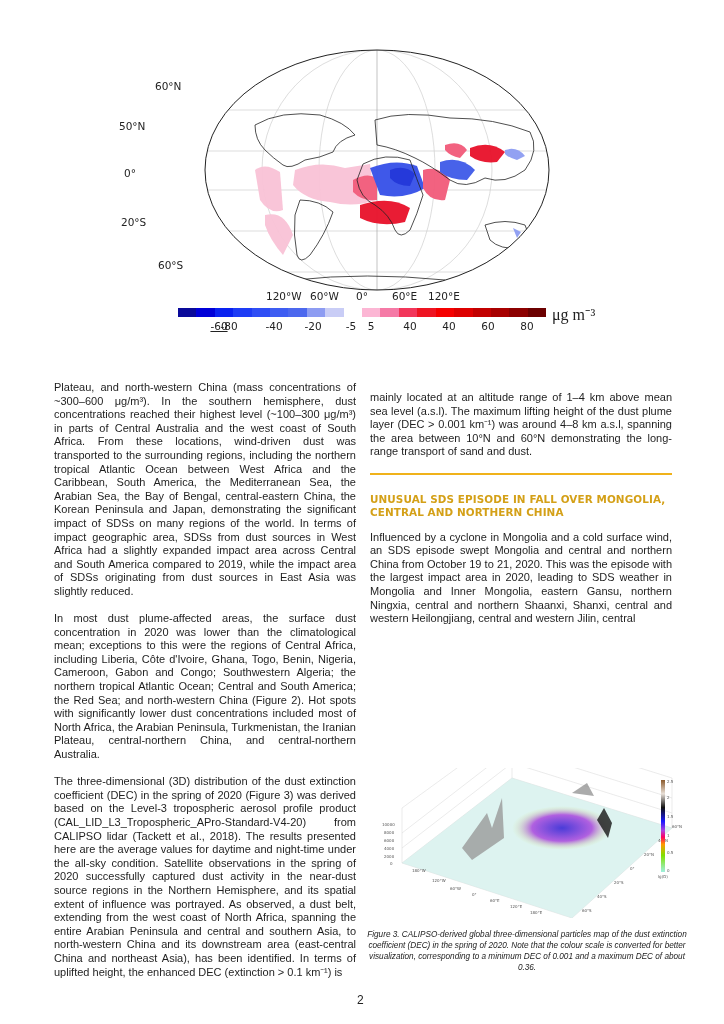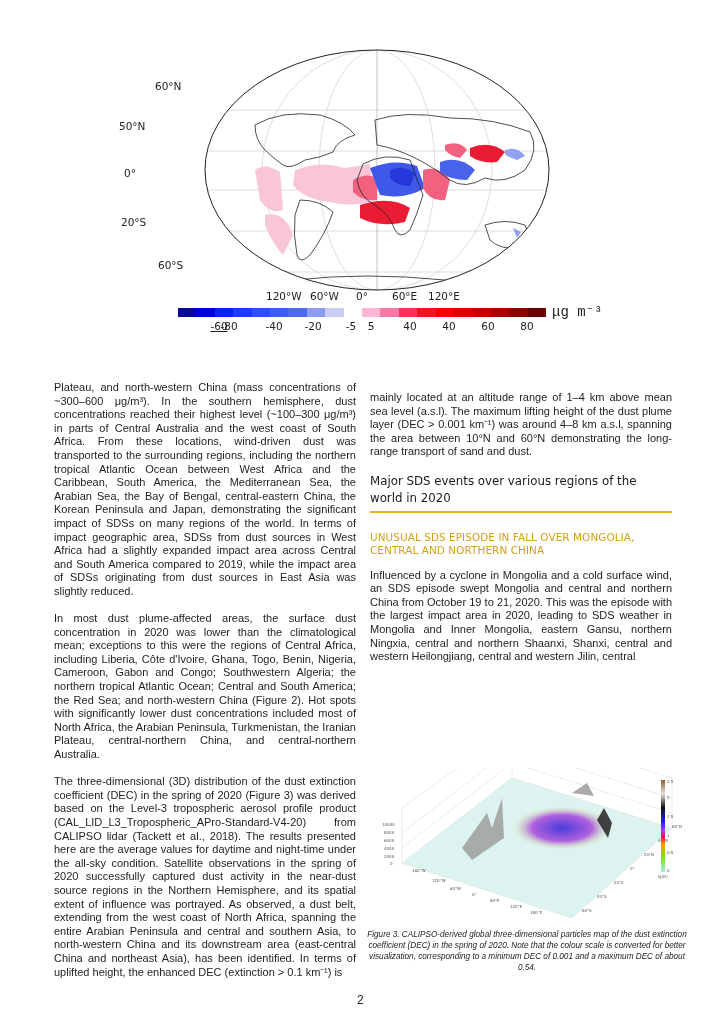--- a/index.html
+++ b/index.html
@@ -4,33 +4,33 @@
 <style>
   html, body { margin: 0; padding: 0; background: #ffffff; }
   body { width: 724px; height: 1024px; position: relative; overflow: hidden; font-family: "Liberation Sans", sans-serif; color: #1a1a1a; }
 
   
   .fig2 { position: absolute; left: 0; top: 0; width: 724px; height: 370px; }
   .map-svg { position: absolute; left: 105px; top: 40px; }
   .lat-label, .lon-label { position: absolute; font-size: 10.5px; color: #222; font-family: "DejaVu Sans", sans-serif; }
   .colorbar { position: absolute; left: 178px; top: 308px; width: 368px; height: 9px; display: flex; }
   .colorbar span { flex: 1; height: 100%; }
-  .cb-unit { position: absolute; left: 552px; top: 303px; font-size: 14px; color: #222; font-family: Liberation Mono, monospace; }
+  .cb-unit { position: absolute; left: 552px; top: 303px; font-size: 16px; color: #222; font-family: Liberation Serif, serif; }
   .cb-ticks { position: absolute; top: 320px; font-size: 10.5px; color: #222; font-family: "DejaVu Sans", sans-serif; }
   .cb-tick { position: absolute; transform: translateX(-50%); white-space: nowrap; }
   .fig2-caption { position: absolute; left: 0; width: 724px; top: 344px; text-align: center; font-size: 8.2px; font-style: italic; color: #222; }
 
   
   .col { position: absolute; width: 302px; font-size: 11px; line-height: 13.6px; text-align: justify; color: #1e1e1e; }
   .col p { margin: 0 0 13.6px 0; }
   .col-left { left: 54px; top: 381px; }
   .col-right { left: 370px; top: 391px; }
   .section-title { font-family: "DejaVu Sans", sans-serif; font-size: 11.8px; line-height: 17px; color: #1a1a1a; margin: 6px 0 4px 0; text-align: left; }
   .gold-rule { height: 2px; background: #f0b21a; margin: 3px 0 8px 0; }
-  .subsection-title { font-family: "DejaVu Sans", sans-serif; font-weight: normal; font-size: 10.4px; line-height: 13.5px; color: #d4a017; margin: 18px 0 11px 0; text-align: left; letter-spacing: 0.1px; }
+  .subsection-title { font-family: "DejaVu Sans", sans-serif; font-weight: bold; font-size: 10.4px; line-height: 13.5px; color: #d4a017; margin: 18px 0 11px 0; text-align: left; letter-spacing: 0.1px; }
 
   
   .fig3 { position: absolute; left: 372px; top: 768px; width: 320px; height: 150px; }
   .fig3-caption { position: absolute; left: 362px; width: 330px; top: 929px; text-align: center; font-size: 8.2px; line-height: 11px; font-style: italic; color: #222; }
 
   .page-number { position: absolute; left: 357px; top: 993px; font-size: 12px; color: #222; }
 </style>
 </head>
 <body>
 
@@ -135,21 +135,20 @@
 </div>
 
 <div class="col col-left">
   <p>Plateau, and north-western China (mass concentrations of ~300–600 μg/m³). In the southern hemisphere, dust concentrations reached their highest level (~100–300 μg/m³) in parts of Central Australia and the west coast of South Africa. From these locations, wind-driven dust was transported to the surrounding regions, including the northern tropical Atlantic Ocean between West Africa and the Caribbean, South America, the Mediterranean Sea, the Arabian Sea, the Bay of Bengal, central-eastern China, the Korean Peninsula and Japan, demonstrating the significant impact of SDSs on many regions of the world. In terms of impact geographic area, SDSs from dust sources in West Africa had a slightly expanded impact area across Central and South America compared to 2019, while the impact area of SDSs originating from dust sources in East Asia was slightly reduced.</p>
   <p>In most dust plume-affected areas, the surface dust concentration in 2020 was lower than the climatological mean; exceptions to this were the regions of Central Africa, including Liberia, Côte d'Ivoire, Ghana, Togo, Benin, Nigeria, Cameroon, Gabon and Congo; Southwestern Algeria; the northern tropical Atlantic Ocean; Central and South America; the Red Sea; and north-western China (Figure 2). Hot spots with significantly lower dust concentrations included most of North Africa, the Arabian Peninsula, Turkmenistan, the Iranian Plateau, central-northern China, and central-northern Australia.</p>
   <p>The three-dimensional (3D) distribution of the dust extinction coefficient (DEC) in the spring of 2020 (Figure 3) was derived based on the Level-3 tropospheric aerosol profile product (CAL_LID_L3_Tropospheric_APro-Standard-V4-20) from CALIPSO lidar (Tackett et al., 2018). The results presented here are the average values for daytime and night-time under the all-sky condition. Satellite observations in the spring of 2020 successfully captured dust activity in the near-dust source regions in the Northern Hemisphere, and its spatial extent of influence was portrayed. As observed, a dust belt, extending from the west coast of North Africa, spanning the entire Arabian Peninsula and central and southern Asia, to north-western China and its downstream area (east-central China and northeast Asia), has been identified. In terms of uplifted height, the enhanced DEC (extinction &gt; 0.1 km⁻¹) is</p>
 </div>
 
 <div class="col col-right">
   <p>mainly located at an altitude range of 1–4 km above mean sea level (a.s.l). The maximum lifting height of the dust plume layer (DEC &gt; 0.001 km⁻¹) was around 4–8 km a.s.l, spanning the area between 10°N and 60°N demonstrating the long-range transport of sand and dust.</p>
-  <div class="section-title">Major SDS events over various regions of the world in 2020</div>
   <div class="gold-rule"></div>
   <div class="subsection-title">UNUSUAL SDS EPISODE IN FALL OVER MONGOLIA, CENTRAL AND NORTHERN CHINA</div>
   <p>Influenced by a cyclone in Mongolia and a cold surface wind, an SDS episode swept Mongolia and central and northern China from October 19 to 21, 2020. This was the episode with the largest impact area in 2020, leading to SDS weather in Mongolia and Inner Mongolia, eastern Gansu, northern Ningxia, central and northern Shaanxi, Shanxi, central and western Heilongjiang, central and western Jilin, central</p>
 </div>
 
 <div class="fig3">
   <svg width="320" height="150" viewBox="0 0 320 150">
     <defs>
       <linearGradient id="dustcb" x1="0" y1="0" x2="0" y2="1">
         <stop offset="0" stop-color="#8b5a2b"></stop>
@@ -215,15 +214,15 @@
       <text x="295" y="15">2.5</text>
       <text x="295" y="31">2</text>
       <text x="295" y="50">1.5</text>
       <text x="295" y="69">1</text>
       <text x="295" y="86">0.5</text>
       <text x="295" y="104">0</text>
       <text x="286" y="110">lg(D)</text>
     </g>
   </svg>
 </div>
-<div class="fig3-caption">Figure 3. CALIPSO-derived global three-dimensional particles map of the dust extinction coefficient (DEC) in the spring of 2020. Note that the colour scale is converted for better visualization, corresponding to a minimum DEC of 0.001 and a maximum DEC of about 0.54.</div>
+<div class="fig3-caption">Figure 3. CALIPSO-derived global three-dimensional particles map of the dust extinction coefficient (DEC) in the spring of 2020. Note that the colour scale is converted for better visualization, corresponding to a minimum DEC of 0.001 and a maximum DEC of about 0.36.</div>
 
 <div class="page-number">2</div>
 
 </body></html>

